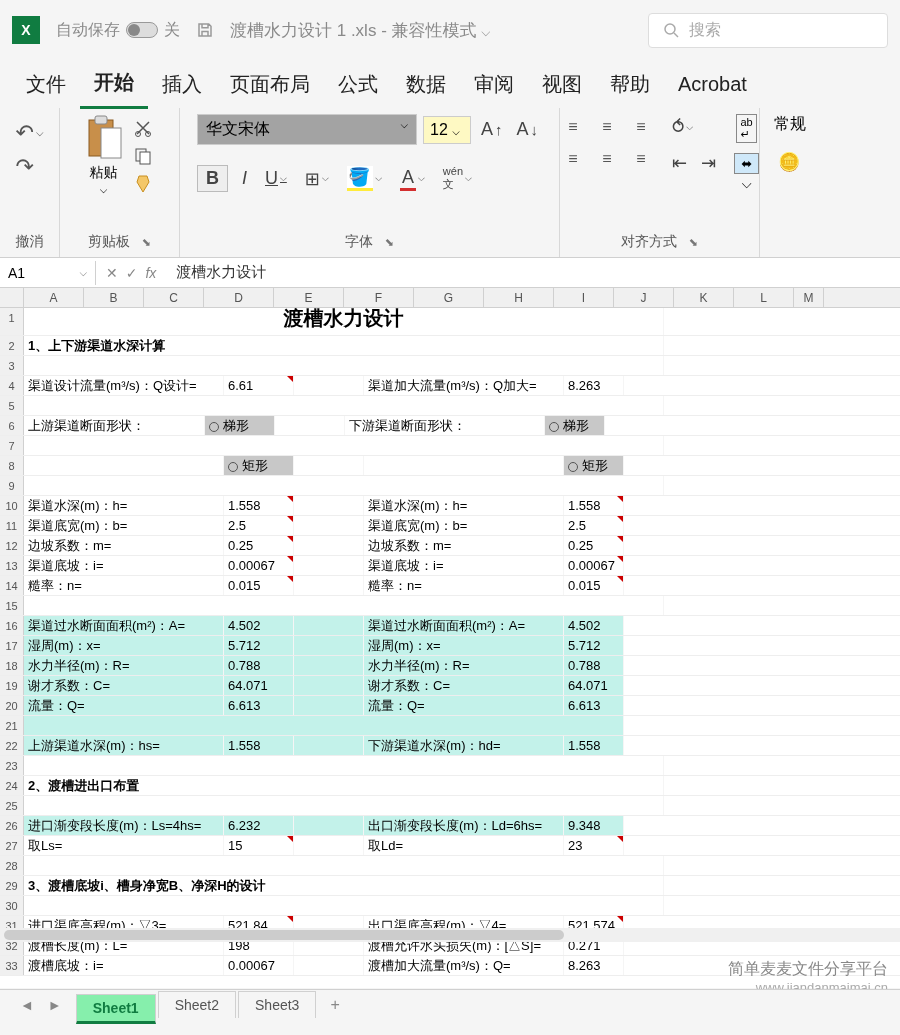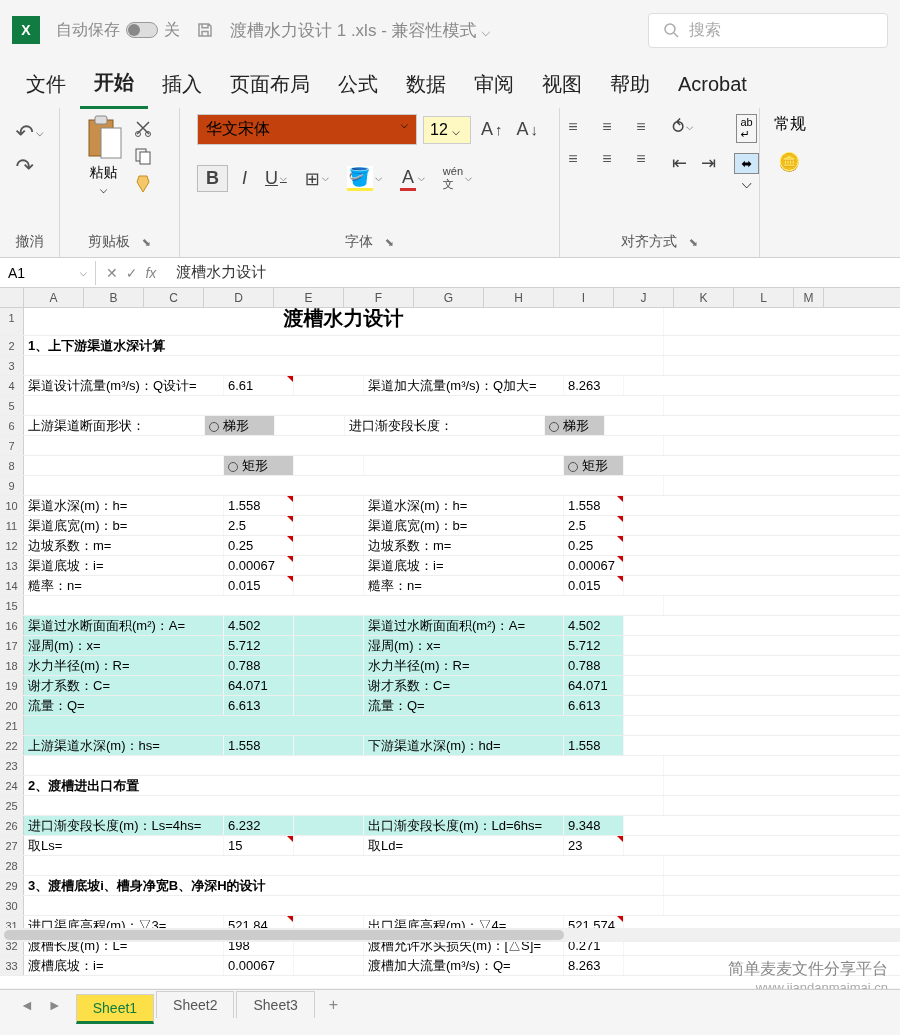--- a/index.html
+++ b/index.html
@@ -28,21 +28,21 @@
 
 .undo-col { display: flex; flex-direction: column; gap: 8px; padding: 6px; }
 .undo-btn { font-size: 22px; color: #555; display: flex; align-items: center; gap: 2px; }
 
 .paste-big { display: flex; flex-direction: column; align-items: center; gap: 2px; }
 .clip-icon { width: 42px; height: 48px; }
 .clip-col { display: flex; flex-direction: column; gap: 8px; padding: 4px; }
 .clip-sm { width: 20px; height: 20px; }
 
 .font-top { display: flex; gap: 6px; align-items: center; }
-.font-select { border: 1px solid #ccc; background: #c2410c; font-size: 16px; padding: 4px 8px; width: 220px; }
+.font-select { border: 1px solid #ccc; background: #a3a3a3; font-size: 16px; padding: 4px 8px; width: 220px; }
 .size-select { border: 1px solid #ccc; background: #fef9c3; font-size: 16px; padding: 4px 6px; width: 48px; }
 .font-row { display: flex; gap: 10px; align-items: center; margin-top: 14px; }
 .fbtn { font-size: 18px; color: #444; padding: 2px 4px; display: flex; align-items: center; gap: 2px; }
 .fbtn .caret { font-size: 9px; color: #666; }
 .bold-box { border: 1px solid #bbb; background: #eee; padding: 2px 8px; font-weight: bold; }
 
 .align-grid { display: grid; grid-template-columns: repeat(3, 26px); grid-template-rows: repeat(2, 26px); gap: 6px 8px; }
 .align-cell { display: flex; align-items: center; justify-content: center; color: #555; }
 .align-extra { display: flex; flex-direction: column; gap: 10px; margin-left: 10px; }
 .merge-btn { display: flex; flex-direction: column; align-items: center; gap: 2px; font-size: 13px; }
@@ -72,21 +72,21 @@
 .radio-dot { width: 10px; height: 10px; border: 1px solid #555; border-radius: 50%; display: inline-block; vertical-align: middle; margin-right: 4px; }
 .title-row { font-size: 20px; font-weight: 600; text-align: center; }
 
 
 .wA{width:60px}.wB{width:60px}.wC{width:60px}.wD{width:70px}.wE{width:70px}.wF{width:70px}.wG{width:70px}.wH{width:70px}.wI{width:60px}.wJ{width:60px}.wK{width:60px}.wL{width:60px}.wM{width:30px}
 
 
 .sheetbar { position: absolute; bottom: 16px; left: 0; right: 0; height: 30px; background: #f5f5f5; border-top: 1px solid #d0d0d0; display: flex; align-items: center; padding: 0 20px; gap: 2px; }
 .sheet-nav { color: #888; font-size: 14px; margin-right: 12px; }
 .sheet-tab { padding: 5px 16px; font-size: 14px; background: #f5f5f5; border: 1px solid #d0d0d0; border-bottom: none; color: #555; cursor: pointer; }
-.sheet-tab.active { background: #fde047; border-bottom: 3px solid #107c41; color: #107c41; font-weight: 400; margin-top: 8px; }
+.sheet-tab.active { background: #86efac; border-bottom: 3px solid #107c41; color: #107c41; font-weight: 700; margin-top: 8px; }
 .add-sheet { padding: 5px 12px; color: #888; font-size: 16px; }
 
 .watermark { position: absolute; bottom: 38px; right: 12px; font-size: 16px; color: #888; text-align: right; line-height: 1.3; }
 .watermark .url { font-size: 13px; color: #aaa; }
 
 .scroll-h { position: absolute; bottom: 46px; left: 0; right: 0; height: 14px; background: #f0f0f0; }
 .scroll-h-thumb { position: absolute; left: 4px; top: 2px; width: 560px; height: 10px; background: #ccc; border-radius: 5px; }
 </style>
 </head>
 <body>
@@ -289,21 +289,21 @@
   <div class="row">
       <div class="rh">5</div>
       <div class="cell" style="width:640px"></div>
     </div>
 
   <div class="row">
       <div class="rh">6</div>
     <div class="cell right" style="width:181px">上游渠道断面形状：</div>
     <div class="cell gray left wD"><span class="radio-dot"></span><span>梯形</span></div>
     <div class="cell wE"></div>
-    <div class="cell right" style="width:200px">进口渐变段长度：</div>
+    <div class="cell right" style="width:200px">下游渠道断面形状：</div>
     <div class="cell gray left wI"><span class="radio-dot"></span><span>梯形</span></div>
   </div>
   <div class="row">
       <div class="rh">7</div>
       <div class="cell" style="width:640px"></div>
     </div>
   <div class="row">
       <div class="rh">8</div>
     <div class="cell" style="width:200px"></div>
     <div class="cell gray left wD"><span class="radio-dot"></span><span>矩形</span></div>

